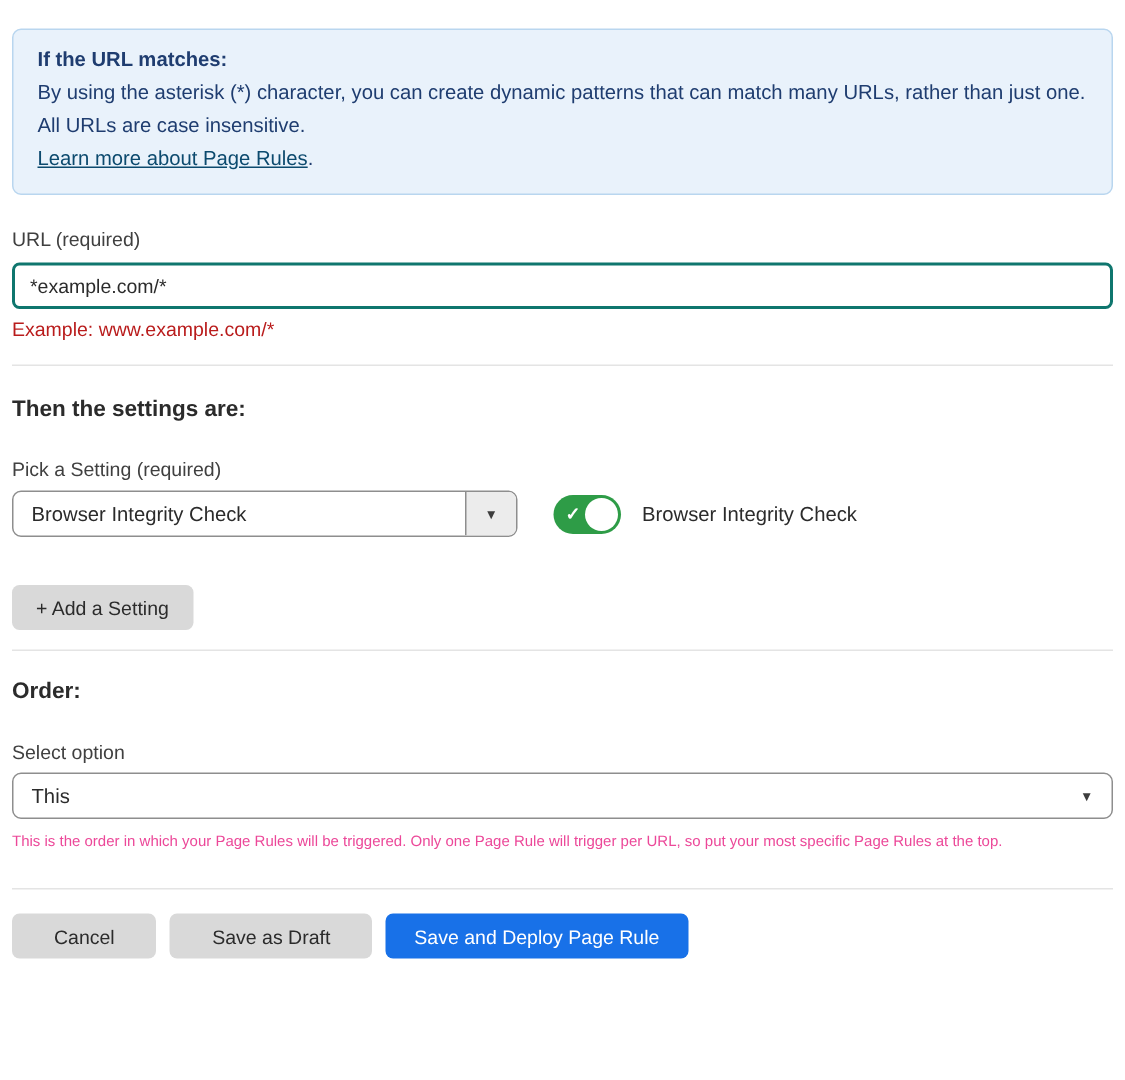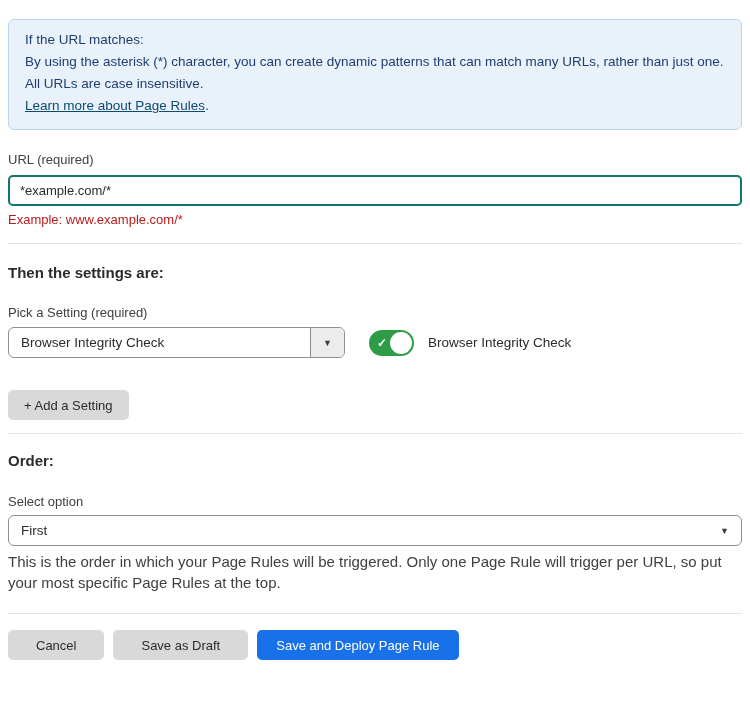--- a/index.html
+++ b/index.html
@@ -23,21 +23,21 @@
   .info-box {
     margin-top: 19px;
     background: #e9f2fb;
     border: 1px solid #b9d6ef;
     border-radius: 6px;
     padding: 9px 16px 12px;
     font-size: 13.5px;
     line-height: 22px;
     color: #1f3d70;
   }
-  .info-heading { font-weight: 400; }
+  .info-heading { font-weight: 700; }
   .info-body { max-width: 700px; }
   .info-link {
     color: #0c4a6e;
     text-decoration: underline;
     cursor: pointer;
   }
   .info-link-suffix { color: #1f3d70; }
 
   .field-label {
     display: block;
@@ -177,23 +177,23 @@
     justify-content: space-between;
     padding: 0 12px;
     font-size: 13.5px;
     color: #2b2b2b;
     cursor: pointer;
   }
   .select-full-caret { font-size: 9px; color: #3d3d3d; }
 
   .order-description {
     margin-top: 5px;
-    font-size: 15px;
+    font-size: 10px;
     line-height: 21px;
-    color: #404040;
+    color: #ec4899;
     max-width: 732px;
   }
 
   .footer {
     margin-top: 16px;
     display: flex;
     align-items: center;
     gap: 9px;
   }
 </style>
@@ -235,21 +235,21 @@
 
   <button class="btn btn-gray add-setting-btn">+ Add a Setting</button>
 
   <hr class="divider after-add">
 
   <h2 class="section-heading order">Order:</h2>
 
   <label class="field-label select-label">Select option</label>
 
   <div class="select-full">
-    <span>First</span>
+    <span>This</span>
     <span class="select-full-caret">▼</span>
   </div>
 
   <p class="order-description">This is the order in which your Page Rules will be triggered. Only one Page Rule will trigger per URL, so put your most specific Page Rules at the top.</p>
 
   <hr class="divider before-footer">
 
   <div class="footer">
     <button class="btn btn-gray">Cancel</button>
     <button class="btn btn-gray">Save as Draft</button>

